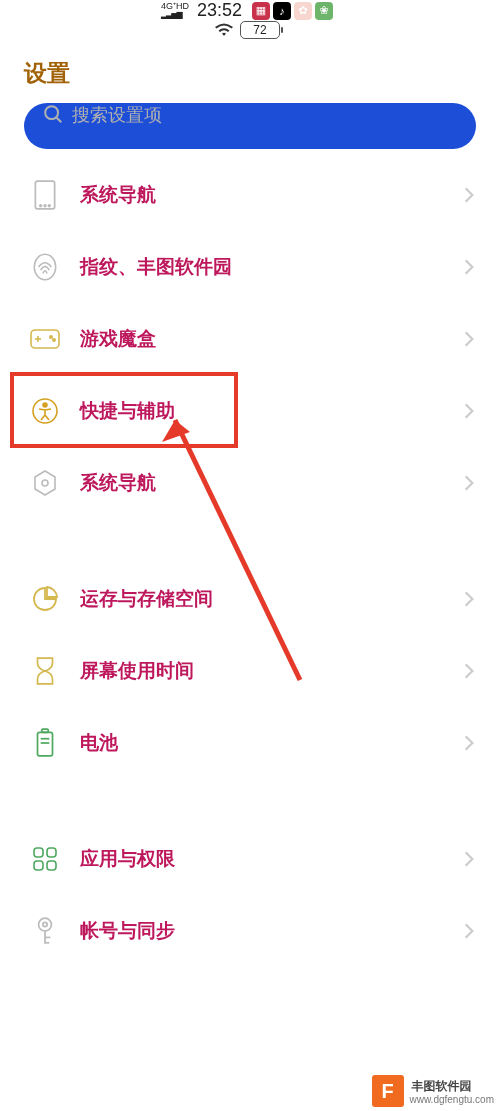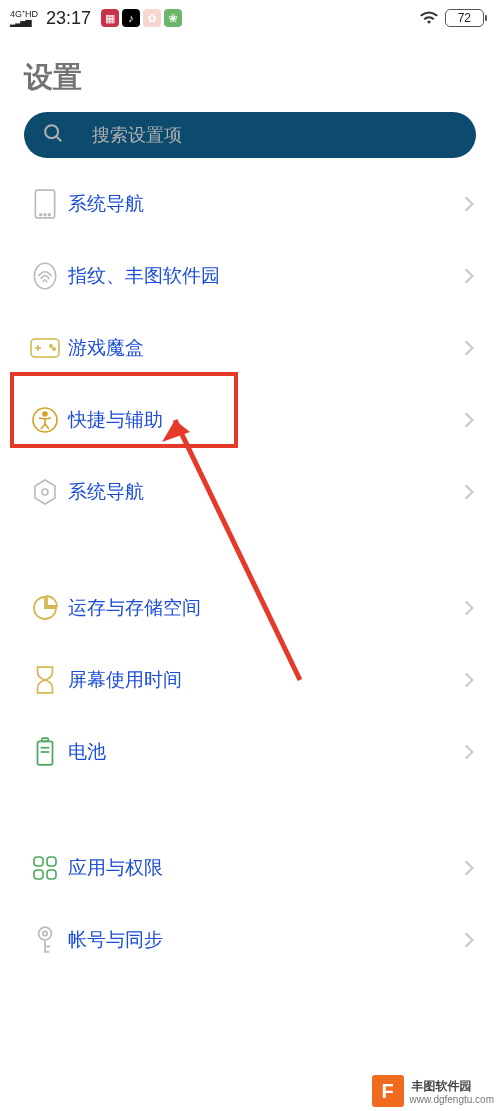--- a/index.html
+++ b/index.html
@@ -1,59 +1,59 @@
 <!DOCTYPE html>
 <html><head>
   <meta charset="utf-8">
   <style>
     * { margin: 0; padding: 0; box-sizing: border-box; }
     body { width: 500px; height: 1111px; background: #fff; font-family: -apple-system, "PingFang SC", "Microsoft YaHei", sans-serif; position: relative; overflow: hidden; }
-    .status-bar { height: 36px; display: flex; align-items: center; justify-content: space-between; padding: 0 16px 0 10px; font-size: 15px; color: #222; }
+    .status-bar { height: 36px; display: flex; align-items: center; justify-content: space-between; padding: 0 16px 0 10px; font-size: 15px; color: #222; flex-direction: column; }
     .status-left { display: flex; align-items: center; gap: 6px; }
     .signal { font-size: 8px; line-height: 8px; letter-spacing: -1px; }
     .sig-label { font-size: 9px; line-height: 9px; }
     .time { font-size: 18px; font-weight: 500; margin-left: 2px; }
     .app-icons { display: flex; gap: 3px; margin-left: 4px; }
     .app-ic { width: 18px; height: 18px; border-radius: 4px; display: flex; align-items: center; justify-content: center; font-size: 11px; color: #fff; }
     .ic-red { background: #c8324a; }
     .ic-blk { background: #000; }
     .ic-pnk { background: #f7d6d0; }
     .ic-grn { background: #6db56a; }
     .status-right { display: flex; align-items: center; gap: 6px; }
     .wifi-ic svg, .batt-ic svg { display: block; }
     .batt-box { border: 1.4px solid #555; border-radius: 5px; padding: 1px 12px; font-size: 12px; display: flex; align-items: center; position: relative; }
     .batt-box::after { content: ""; position: absolute; right: -4px; top: 30%; bottom: 30%; width: 2px; background: #555; border-radius: 1px; }
-    .title { font-size: 29px; font-weight: 600; color: #737373; padding: 22px 0 14px 24px; }
+    .title { font-size: 23px; font-weight: 600; color: #a16207; padding: 22px 0 14px 24px; }
     .search-wrap { padding: 0 24px 10px; }
-    .search-box { background: #0c4a6e; border-radius: 24px; height: 46px; display: flex; align-items: center; padding: 0 18px; gap: 28px; }
+    .search-box { background: #1d4ed8; border-radius: 24px; height: 46px; display: flex; align-items: flex-start; padding: 0 18px; gap: 8px; }
     .search-box span.ph { color: #b0b0b0; font-size: 18px; }
     .list { padding: 0; }
     .group-gap { height: 44px; }
     .item { display: flex; align-items: center; height: 72px; padding: 0 22px 0 30px; position: relative; }
     .item-ic { width: 30px; height: 30px; display: flex; align-items: center; justify-content: center; flex-shrink: 0; }
-    .item-label { flex: 1; font-size: 19px; color: #1d4ed8; margin-left: 8px; font-weight: 400; }
+    .item-label { flex: 1; font-size: 19px; color: #be185d; margin-left: 20px; font-weight: 700; }
     .chev { width: 18px; height: 18px; display: flex; align-items: center; justify-content: center; }
     .highlight-box { position: absolute; border: 4px solid #e53a2a; left: 10px; right: 260px; top: 372px; height: 76px; width: 228px; pointer-events: none; }
     .arrow { position: absolute; pointer-events: none; left: 150px; top: 380px; }
     .watermark { position: absolute; right: 0; bottom: 0; display: flex; align-items: flex-end; gap: 6px; padding: 4px 6px; }
     .wm-logo { width: 32px; height: 32px; background: #f06a20; display: flex; align-items: center; justify-content: center; color: #fff; font-weight: bold; font-size: 20px; border-radius: 3px; }
     .wm-text { color: #444; font-size: 12px; line-height: 14px; }
     .wm-text .t1 { font-weight: 600; padding-left: 2px; }
     .wm-text .t2 { font-size: 10px; color: #777; }
   </style>
 </head>
 <body>
 
 <div class="status-bar">
   <div class="status-left">
     <div>
       <div class="sig-label">4G⁺HD</div>
       <div class="signal">▂▃▅▆</div>
     </div>
-    <span class="time">23:17</span>
+    <span class="time">23:52</span>
     <div class="app-icons">
       <span class="app-ic ic-red">▦</span>
       <span class="app-ic ic-blk">♪</span>
       <span class="app-ic ic-pnk">✿</span>
       <span class="app-ic ic-grn">❀</span>
     </div>
   </div>
   <div class="status-right">
     <span class="wifi-ic">
       <svg width="20" height="16" viewBox="0 0 20 16">

